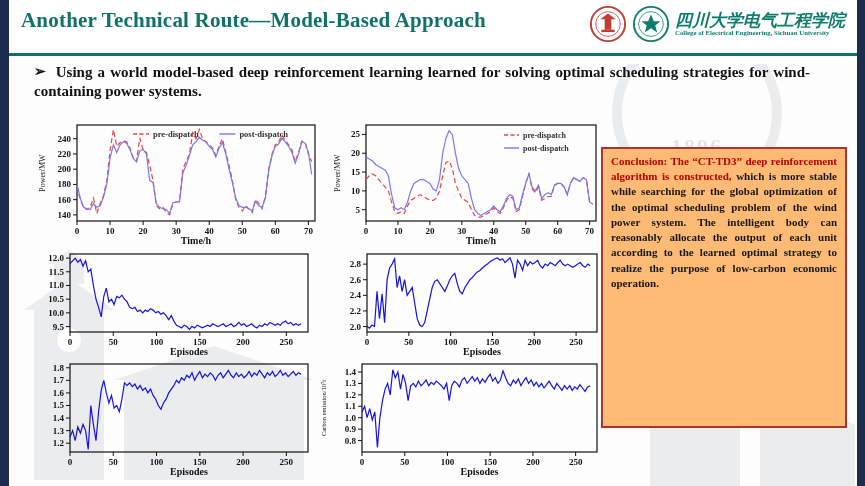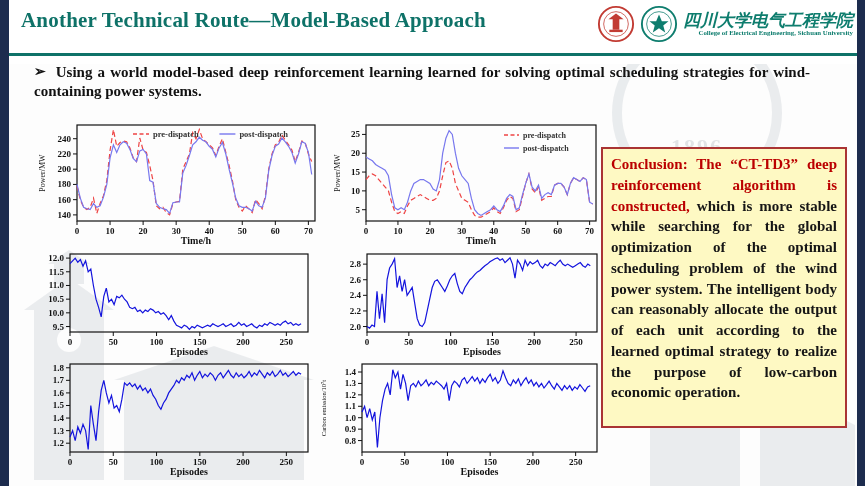--- a/index.html
+++ b/index.html
@@ -5,43 +5,43 @@
   * { box-sizing: border-box; margin: 0; padding: 0; }
   html,body { background:#888; }
   body { font-family: "Liberation Serif", "DejaVu Serif", serif; }
   .slide {
     position: relative; width: 865px; height: 486px;
     background: #fdfdfd; overflow: hidden; margin: 0 auto;
   }
   .edge { position: absolute; top:0; height: 100%; background:#1d2c4e; z-index: 5; }
   .edge.left { left:0; width:9px; }
   .edge.right { right:0; width:8px; }
-  .header { position:absolute; left:9px; top:0; right:8px; height:64px; background:#fff; z-index:3;text-align:right; }
+  .header { position:absolute; left:9px; top:0; right:8px; height:64px; background:#fff; z-index:3; }
   .title {
     position:absolute; left:12px; top:8px;
     font-size: 21px; font-weight: bold; color:#0e7268;
     letter-spacing: 0.2px; white-space: nowrap;
   }
-  .logos { position:absolute; right:4px; top:5px; display:flex; align-items:center; gap:5px; }
+  .logos { position:absolute; right:12px; top:5px; display:flex; align-items:center; gap:5px; }
   .seal { width:38px; height:38px; }
   .logotext { display:flex; flex-direction:column; justify-content:center; }
   .cn-name { font-size:17px; font-weight:bold; color:#0e7d6e; font-style:italic; line-height:1.05; white-space:nowrap; }
   .en-name { font-size:6.8px; color:#0e7d6e; font-weight:bold; white-space:nowrap; }
   .rule { position:absolute; left:9px; right:8px; top:53px; height:3px; background:#0e7268; z-index:3; }
   .bullet {
     position:absolute; left:34px; top:63px; width:776px; z-index:3;
     font-size:15px; font-weight:bold; color:#111;
     text-align: justify; line-height:1.28;
   }
   .bullet .marker { float:left; margin-right:10px; font-weight:bold; font-size:14px; }
   .chart { position:absolute; z-index:2; }
   .conclusion {
     position:absolute; left:601px; top:147px; width:246px; height:281px; z-index:4;
-    background:#fef9c3; border:2px solid #aa3434; padding:5px 8px 4px 8px;
-    font-size:15px; font-weight:bold; line-height:1.385; text-align:justify; color:#161616;
+    background:#fdba74; border:2px solid #aa3434; padding:5px 8px 4px 8px;
+    font-size:11px; font-weight:bold; line-height:1.385; text-align:justify; color:#161616;
   }
   .conclusion .red { color:#bb0000; }
   .wm-ring {
     position:absolute; left:612px; top:28px; width:170px; height:170px; z-index:1;
     border:10px solid #b9c2c9; border-radius:50%; opacity:0.28;
     display:flex; align-items:flex-end; justify-content:center;
     color:#9aa4ad; font-size:22px; font-weight:bold; letter-spacing:2px;
     padding-bottom:28px;
   }
   .wm-building { position:absolute; z-index:0; opacity:0.16; }

